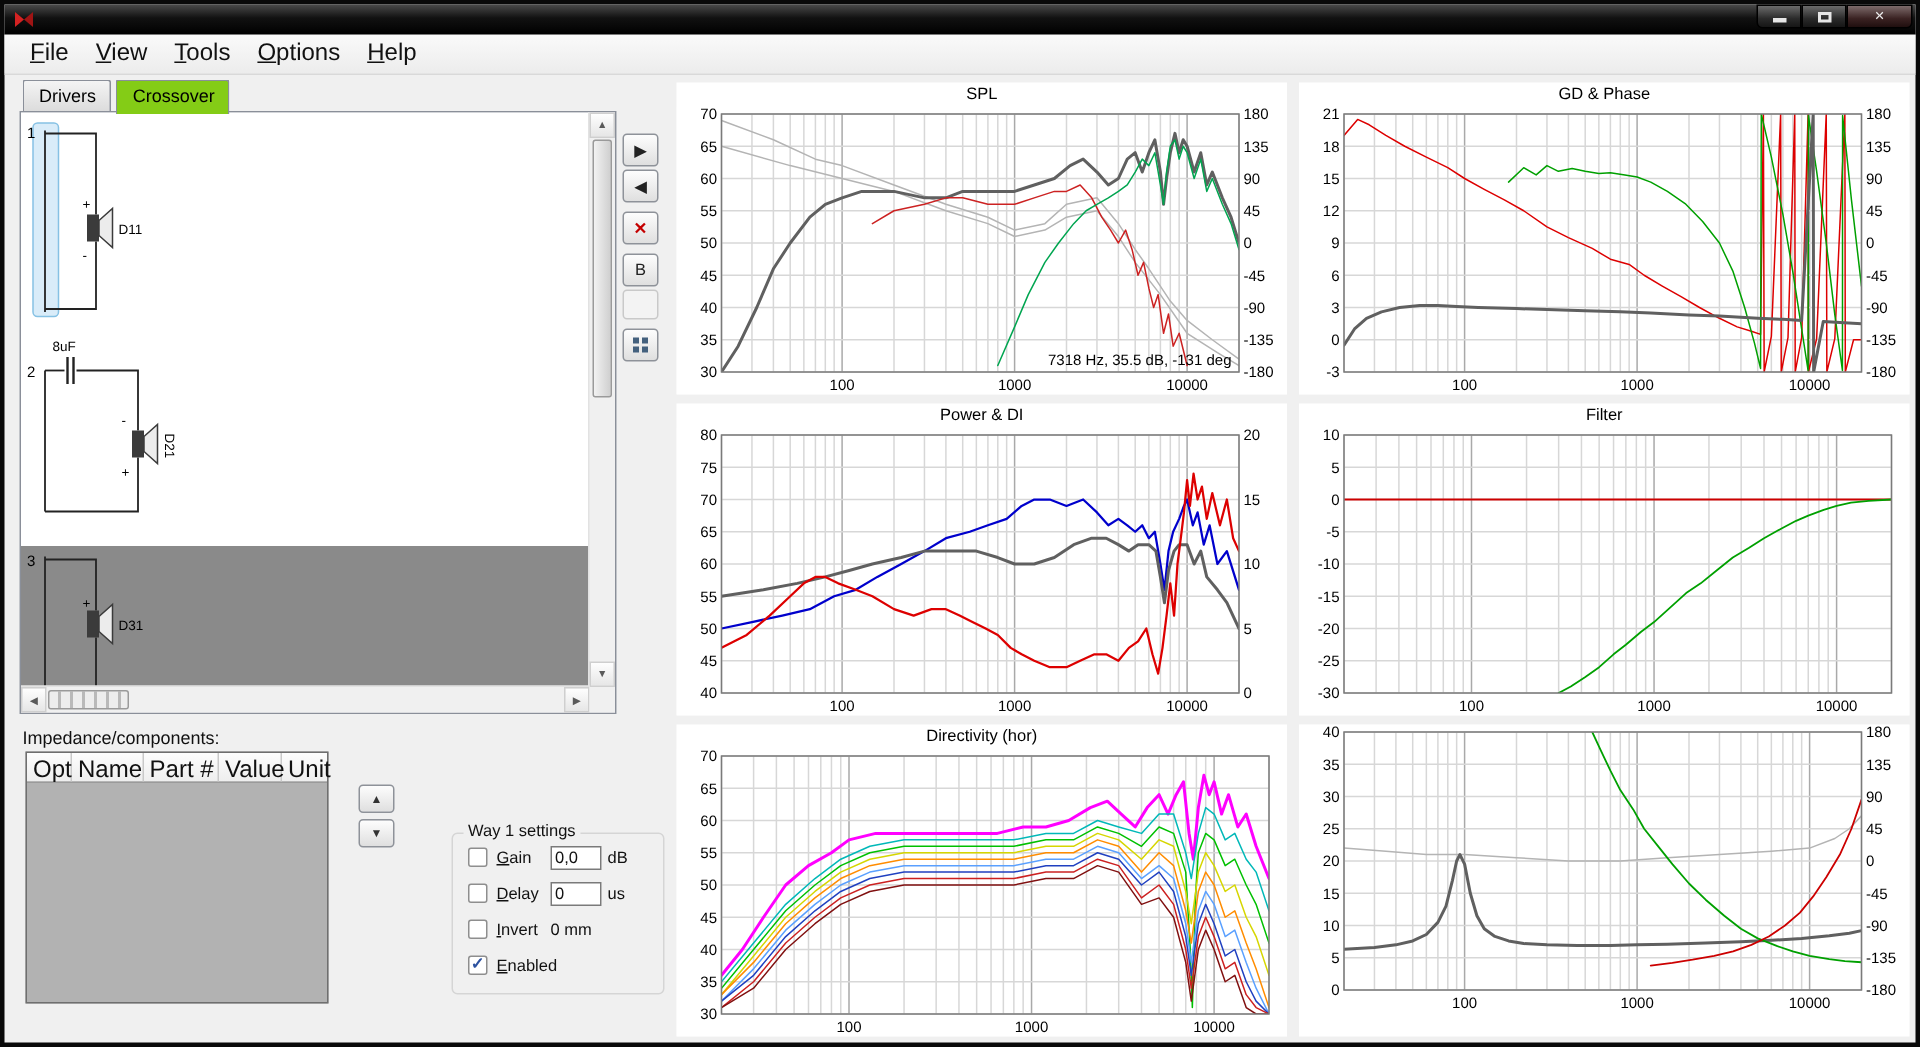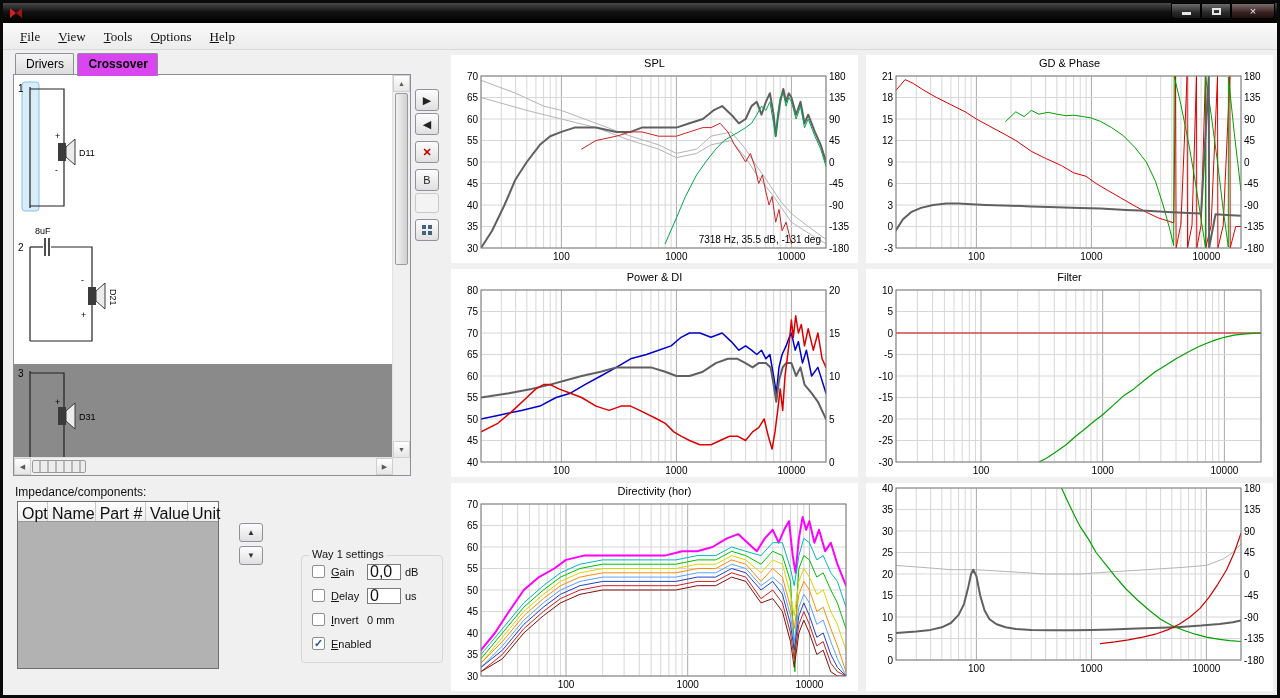--- a/index.html
+++ b/index.html
@@ -12,27 +12,27 @@
   .win-controls{position:absolute;right:2px;top:0;display:flex;}
   .win-btn{width:30px;height:16px;background:linear-gradient(#6b6b6b,#2a2a2a 60%,#161616);
     border:1px solid #000;box-sizing:border-box;display:flex;align-items:center;justify-content:center;color:#ddd;}
   .win-btn:first-child{border-radius:0 0 0 4px;}
   .win-btn:last-child{width:44px;border-radius:0 0 4px 0;background:linear-gradient(#7d6b6b,#3a2222 60%,#200f0f);}
   .glyph-min{width:9px;height:3px;background:#e6e6e6;margin-top:5px;}
   .glyph-max{width:9px;height:7px;border:2px solid #e6e6e6;box-sizing:border-box;}
   .glyph-close{font-size:11px;line-height:11px;color:#eee;}
   
   .menubar{height:26px;background:linear-gradient(#fafafa,#ececec);border-bottom:1px solid #d9d9d9;
-    display:flex;align-items:flex-end;padding-left:8px;font-size:13px;color:#111;font-family:Liberation Serif, serif;}
+    display:flex;align-items:flex-end;padding-left:8px;font-size:16px;color:#111;}
   .menu-item{padding:4px 9px;cursor:default;}
   
   .left-panel{position:absolute;left:8px;top:50px;width:436px;bottom:4px;}
   .tab{display:inline-block;font-size:12px;padding:3px 9px 3px 10px;border:1px solid #8a8f99;border-bottom:none;
     background:linear-gradient(#f4f4f4,#dcdcdc);border-radius:2px 2px 0 0;margin-right:-1px;position:relative;}
-  .tab.active{background:#d946ef;z-index:3;padding-bottom:5px;font-weight:bold;}
+  .tab.active{background:#84cc16;z-index:3;padding-bottom:5px;}
   .tabs{position:absolute;top:0;left:4px;z-index:3;}
   .schem-box{position:absolute;top:21px;left:2px;width:398px;height:402px;background:#fff;
     border:1px solid #8a8f99;box-sizing:border-box;}
   .schematic{position:absolute;left:0;top:0;display:block;}
   .vscroll{position:absolute;right:0;top:0;width:17px;bottom:17px;background:#f0f0f0;border-left:1px solid #e2e2e2;}
   .hscroll{position:absolute;left:0;bottom:0;height:17px;right:17px;background:#f0f0f0;border-top:1px solid #e2e2e2;}
   .sb-corner{position:absolute;right:0;bottom:0;width:17px;height:17px;background:#f0f0f0;}
   .sb-btn{position:absolute;width:17px;height:17px;display:flex;align-items:center;justify-content:center;
     font-size:7px;color:#5a5a5a;background:linear-gradient(#fefefe,#e6e6e6);border:1px solid #cfcfcf;box-sizing:border-box;}
   .vs-up{top:0;left:0}.vs-dn{bottom:0;left:0}
@@ -65,21 +65,21 @@
   .radio-row{display:flex;align-items:center;margin:9px 0 0 8px;font-size:11px;color:#9e9e9e;}
   .radio{width:11px;height:11px;border:1px solid #b4b4b4;border-radius:50%;background:#f7f7f7;
     margin-right:5px;position:relative;box-sizing:border-box;}
   .radio.sel::after{content:"";position:absolute;left:2px;top:2px;width:5px;height:5px;border-radius:50%;background:#8c8c8c;}
   .way1-group{left:290px;top:502px;width:140px;height:106px;}
   .way1-group .gb-label{color:#111;}
   .chk-row{display:flex;align-items:center;margin:7px 0 0 10px;font-size:11px;color:#111;height:17px;}
   .checkbox{width:13px;height:13px;border:1px solid #8e8e8e;border-radius:2px;background:#fff;
     margin-right:6px;box-sizing:border-box;font-size:11px;line-height:11px;text-align:center;color:#2d52a0;font-weight:bold;}
   .chk-label{width:36px;}
-  .field{width:34px;height:16px;font-size:16px;border:1px solid #7a7a7a;padding:0 2px;box-sizing:border-box;
+  .field{width:34px;height:16px;font-size:11px;border:1px solid #7a7a7a;padding:0 2px;box-sizing:border-box;
     font-family:"Liberation Sans",sans-serif;background:#fff;color:#111;}
   .unit{margin-left:4px;}
   
   .charts{position:absolute;left:448px;top:52px;right:4px;bottom:4px;display:grid;
     grid-template-columns:1fr 1fr;grid-template-rows:1fr 1fr 1fr;gap:6px 8px;}
   .chart{background:#fff;overflow:hidden;display:flex;flex-direction:column;}
   .chart-title{height:14px;font-size:11px;text-align:center;padding-top:2px;color:#000;}
   .chart svg{display:block;width:100%;height:calc(100% - 16px);}
   svg text{font-family:"Liberation Sans",sans-serif;}
 </style>

